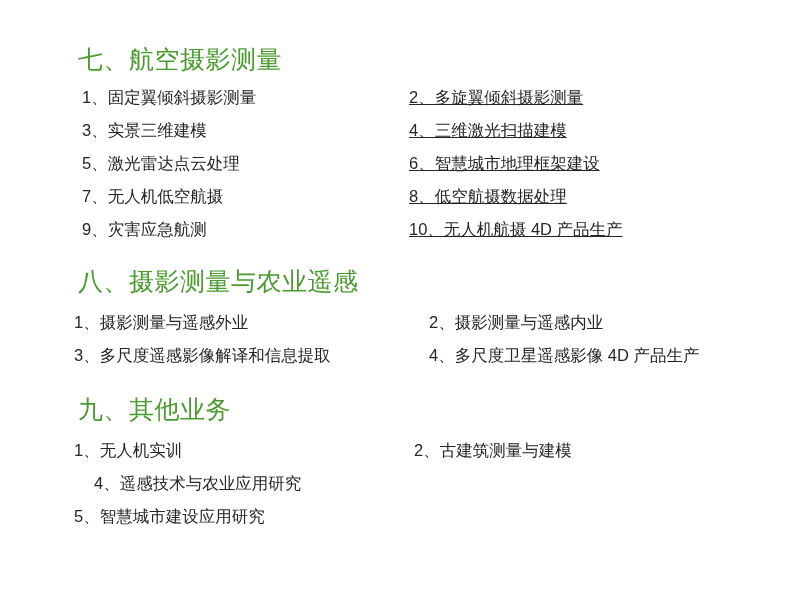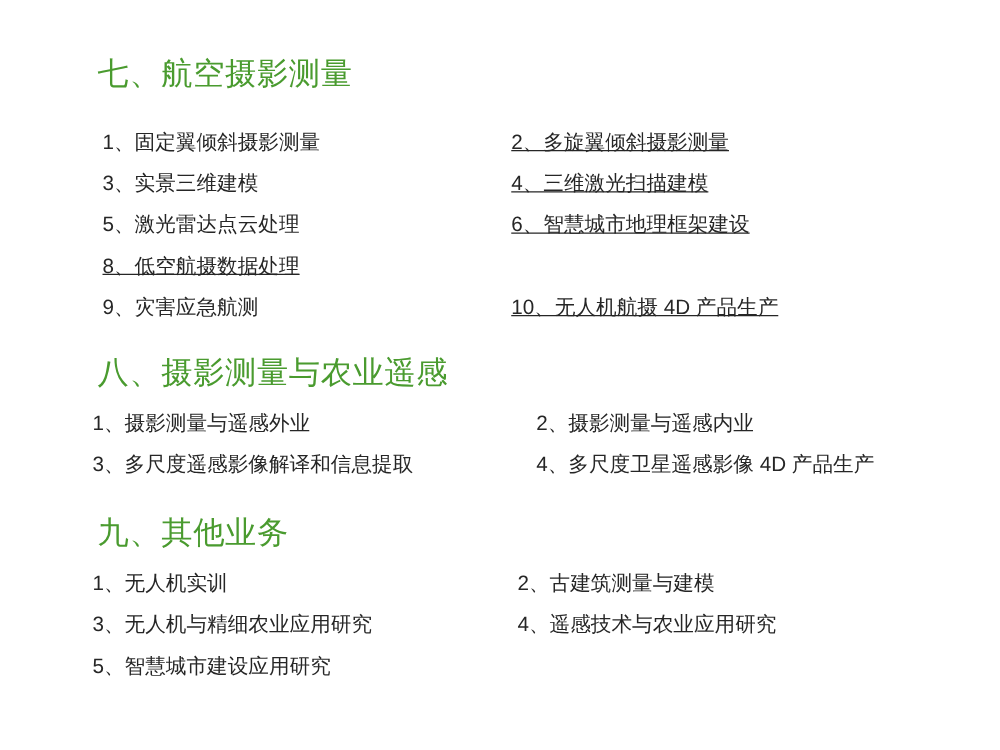--- a/index.html
+++ b/index.html
@@ -24,21 +24,21 @@
     margin-bottom: 6px;
   }
   .section-title {
     color: #4a9b2f;
     font-size: 25px;
     line-height: 34px;
     font-weight: normal;
     margin: 0 0 8px 22px;
     letter-spacing: 0.5px;
   }
-  .section-1 .section-title { margin-bottom: 22px; }
+  .section-1 .section-title { margin-bottom: 5px; }
   .items {
     display: block;
   }
   .row {
     display: flex;
     align-items: baseline;
     font-size: 16.5px;
     line-height: 33px;
     color: #262626;
   }
@@ -75,20 +75,21 @@
       </div>
       <div class="row">
         <span class="cell cell-a">3、实景三维建模</span>
         <span class="cell cell-b">4、三维激光扫描建模</span>
       </div>
       <div class="row">
         <span class="cell cell-a">5、激光雷达点云处理</span>
         <span class="cell cell-b">6、智慧城市地理框架建设</span>
       </div>
       <div class="row">
+        <span class="cell cell-a">7、无人机低空航摄</span>
         <span class="cell cell-b">8、低空航摄数据处理</span>
       </div>
       <div class="row">
         <span class="cell cell-a">9、灾害应急航测</span>
         <span class="cell cell-b">10、无人机航摄 4D 产品生产</span>
       </div>
     </div>
   </div>
 
   <div class="spacer-1"></div>
@@ -110,21 +111,20 @@
   <div class="spacer-2"></div>
 
   <div class="section section-3 sec3">
     <h2 class="section-title">九、其他业务</h2>
     <div class="items">
       <div class="row">
         <span class="cell cell-a">1、无人机实训</span>
         <span class="cell cell-b">2、古建筑测量与建模</span>
       </div>
       <div class="row">
-        <span class="cell cell-a">3、无人机与精细农业应用研究</span>
         <span class="cell cell-b">4、遥感技术与农业应用研究</span>
       </div>
       <div class="row">
         <span class="cell cell-a">5、智慧城市建设应用研究</span>
         <span class="cell cell-b"></span>
       </div>
     </div>
   </div>
 
 </div>

